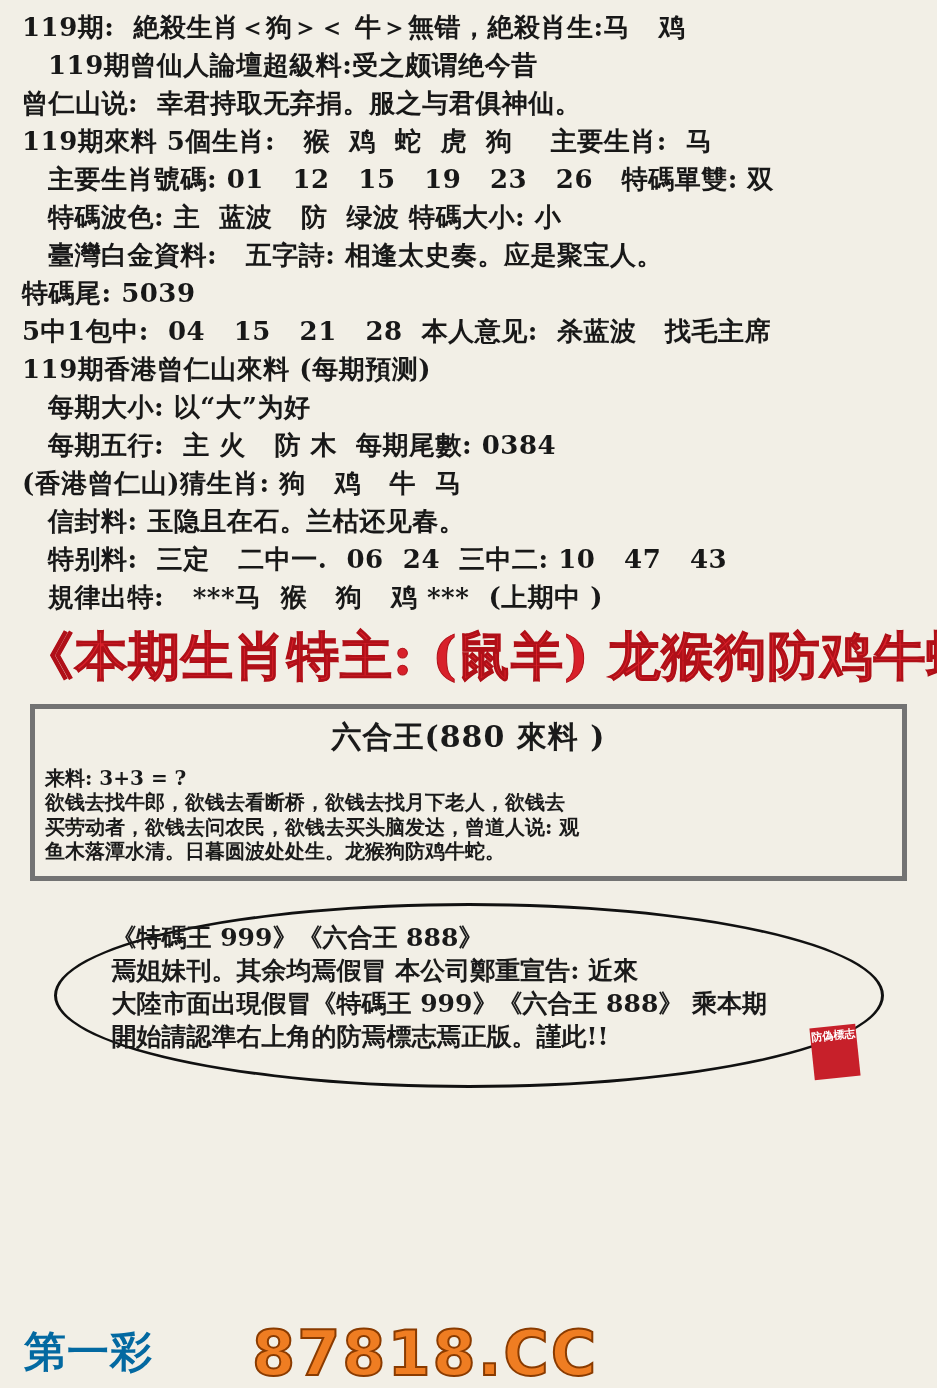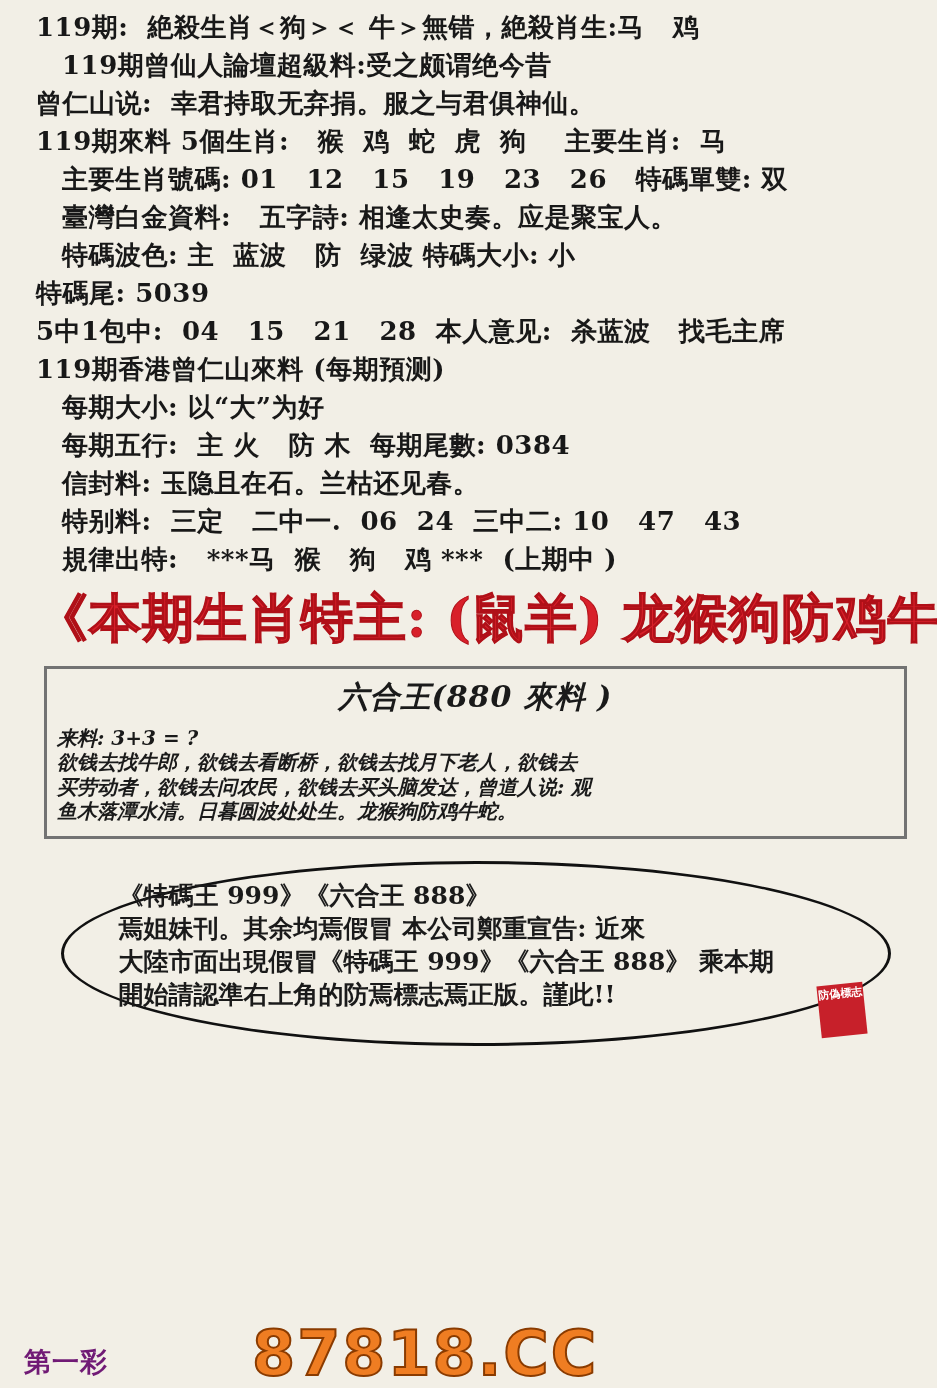--- a/index.html
+++ b/index.html
@@ -13,21 +13,21 @@
     font-family: "DejaVu Serif", "Liberation Serif", serif;
     color: #1a1a1a;
     position: relative;
     overflow: hidden;
   }
   .page {
     position: relative;
     width: 937px;
     height: 1388px;
     box-sizing: border-box;
-    padding: 14px 22px 0 36px;
+    padding: 14px 22px 0 22px;
   }
   .line {
     font-size: 26px;
     line-height: 1.0;
     margin: 0 0 12px 0;
     white-space: pre;
     letter-spacing: 0.5px;
     font-weight: 600;
     color: #181818;
   }
@@ -43,25 +43,24 @@
     font-size: 52px;
     font-weight: 900;
     letter-spacing: 1px;
     font-family: "DejaVu Serif", "Liberation Serif", serif;
     -webkit-text-stroke: 1px #b01018;
     white-space: nowrap;
   }
 
   
   .box {
-    border: 3px solid #737373;
+    border: 5px solid #737373;
     margin: 12px 8px 0 8px;
     padding: 6px 10px 12px 10px;
     background: #f2efe6;
-    font-style: italic;
   }
   .box-title {
     text-align: center;
     font-size: 30px;
     font-weight: 700;
     margin: 2px 0 8px 0;
     letter-spacing: 1px;
   }
   .box-line {
     font-size: 20px;
@@ -118,23 +117,23 @@
     position: absolute;
     left: 0;
     bottom: 0;
     width: 937px;
     height: 72px;
   }
   .footer-brand {
     position: absolute;
     left: 24px;
     bottom: 8px;
-    font-size: 27px;
+    font-size: 42px;
     font-weight: 900;
-    color: #701a75;
+    color: #0369a1;
     letter-spacing: 1px;
   }
   .footer-url {
     position: absolute;
     left: 252px;
     bottom: -2px;
     font-size: 62px;
     font-weight: 900;
     color: #ef7d22;
     -webkit-text-stroke: 2px #8a3b00;
@@ -146,27 +145,28 @@
 <body>
 
 <div class="page">
 
   <div class="body-text">
     <p class="line ind0">119期:  絶殺生肖＜狗＞＜ 牛＞無错，絶殺肖生:马   鸡</p>
     <p class="line ind1">119期曾仙人論壇超級料:受之颇谓绝今昔</p>
     <p class="line ind0">曾仁山说:  幸君持取无弃捐。服之与君俱神仙。</p>
     <p class="line ind0">119期來料 5個生肖:   猴  鸡  蛇  虎  狗    主要生肖:  马</p>
     <p class="line ind1">主要生肖號碼: 01   12   15   19   23   26   特碼單雙: 双</p>
+    <p class="line ind1">特碼波色: 主  蓝波   防  绿波 特碼大小: 小</p>
     <p class="line ind1">臺灣白金資料:   五字詩: 相逢太史奏。应是聚宝人。</p>
-    <p class="line ind1">特碼波色: 主  蓝波   防  绿波 特碼大小: 小</p>
     <p class="line ind0">特碼尾: 5039</p>
     <p class="line ind0">5中1包中:  04   15   21   28  本人意见:  杀蓝波   找毛主席</p>
     <p class="line ind0">119期香港曾仁山來料 (每期預测)</p>
     <p class="line ind1">每期大小: 以“大”为好</p>
     <p class="line ind1">每期五行:  主 火   防 木  每期尾數: 0384</p>
+    <p class="line ind0">(香港曾仁山)猜生肖: 狗   鸡   牛  马</p>
     <p class="line ind1">信封料: 玉隐且在石。兰枯还见春。</p>
     <p class="line ind1">特别料:  三定   二中一.  06  24  三中二: 10   47   43</p>
     <p class="line ind1">規律出特:   ***马  猴   狗   鸡 ***  (上期中 )</p>
   </div>
 
   <div class="headline">《本期生肖特主: (鼠羊) 龙猴狗防鸡牛蛇》</div>
 
   <div class="box">
     <div class="box-title">六合王(880 來料 )</div>
     <p class="box-line">来料: 3+3 = ?</p>

